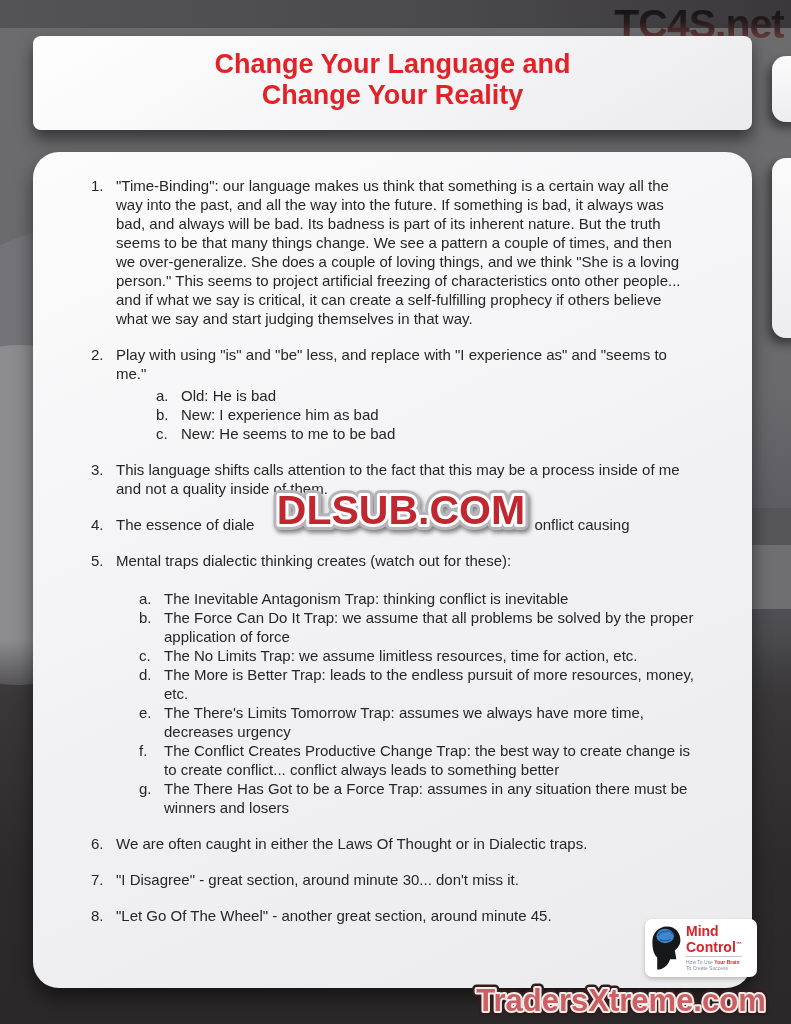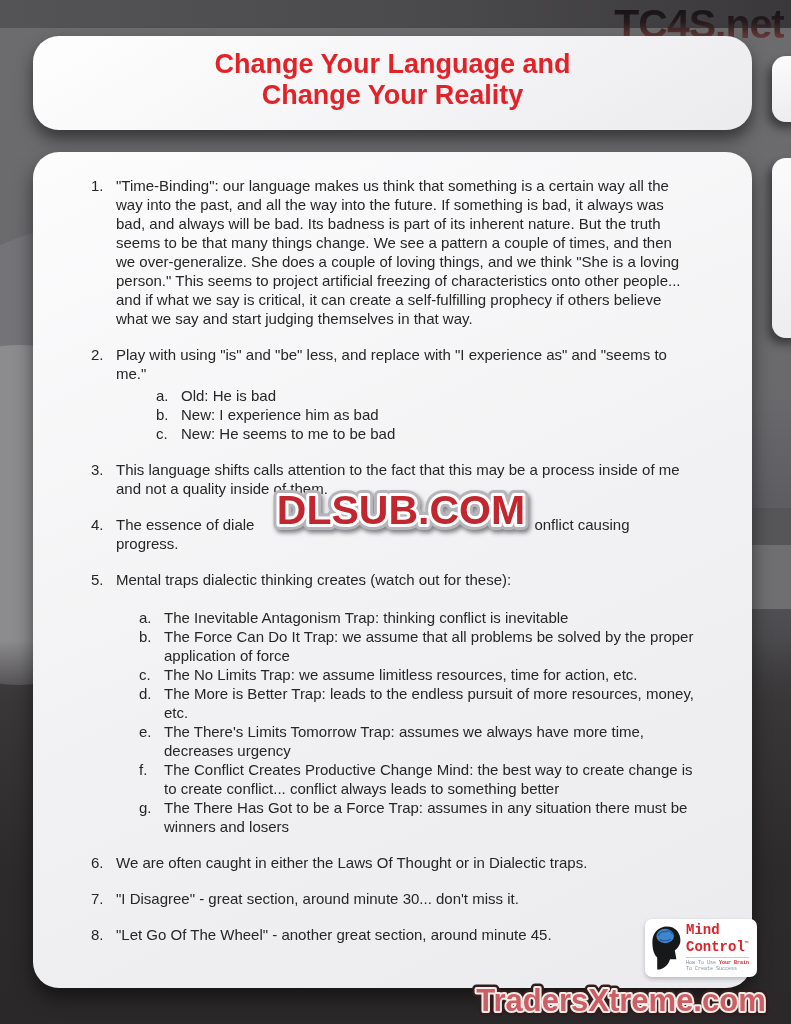--- a/index.html
+++ b/index.html
@@ -22,21 +22,21 @@
   
   .sliver{position:absolute;left:772px;width:30px;background:linear-gradient(180deg,#fbfbfc,#ededef);
     border-radius:14px 0 0 14px;box-shadow:-4px 6px 10px rgba(0,0,0,0.45);}
   .sliver1{top:56px;height:66px;}
   .sliver2{top:158px;height:180px;}
   
   .tc4s{position:absolute;top:1px;right:7px;font-size:41px;font-weight:bold;letter-spacing:-1px;
     background:linear-gradient(180deg,#161316 15%,#241b1d 45%,#5c3434 72%,#8a4a44 100%);
     -webkit-background-clip:text;background-clip:text;color:transparent;}
   
-  .header-card{position:absolute;left:33px;top:36px;width:719px;height:94px;border-radius:26px;
+  .header-card{position:absolute;left:33px;top:36px;width:719px;height:94px;border-radius:8px;
     background:linear-gradient(150deg,#fefefe 0%,#f3f3f5 60%,#ebebee 100%);
     box-shadow:0 9px 16px rgba(0,0,0,0.5);text-align:center;padding-top:13px;box-sizing:border-box;}
   .header-card .t{font-size:27px;line-height:31px;font-weight:bold;color:#e32228;letter-spacing:0;}
   
   .content-card{position:absolute;left:33px;top:152px;width:719px;height:836px;border-radius:26px;
     background:linear-gradient(155deg,#fcfcfd 0%,#f1f1f3 55%,#ebebee 100%);
     box-shadow:0 10px 18px rgba(0,0,0,0.5);
     padding:24px 58px 0 58px;box-sizing:border-box;
     font-size:15px;line-height:19px;color:#262626;}
   .item{display:flex;margin-bottom:17px;}
@@ -53,21 +53,21 @@
   .em{}
   .i4-line{position:relative;}
   .i4-gap{display:inline-block;width:280px;}
   
   .dlsub{position:absolute;left:248px;top:480px;pointer-events:none;
     filter:drop-shadow(2px 3px 2px rgba(100,100,105,0.8));}
   
   .mc-logo{position:absolute;left:645px;top:919px;width:112px;height:58px;background:#ffffff;
     border-radius:7px;box-shadow:0 2px 4px rgba(0,0,0,0.22);display:flex;align-items:center;
     padding:4px 5px;box-sizing:border-box;}
-  .mc-text{margin-left:4px;font-family:Liberation Mono, monospace;}
+  .mc-text{margin-left:4px;}
   .mc-brand{color:#d8232a;font-weight:bold;font-size:14px;line-height:13px;letter-spacing:0;}
   .mc-tm{font-size:6px;vertical-align:super;color:#d8232a;}
   .mc-tag{margin-top:3px;border-top:1px solid #c9c9cd;padding-top:2px;
     font-size:5px;line-height:6px;color:#7d8ea0;}
   .mc-tag .red{color:#d8232a;font-weight:bold;}
   
   .traders{position:absolute;right:0px;bottom:0px;}
 </style>
 </head>
 <body>
@@ -121,21 +121,20 @@
 
     <div class="item gap-lg">
       <span class="marker">3.</span>
       <div class="content"><span>This language shifts calls attention to the fact that this may be a process inside of </span><span class="em">me</span><span> and not a quality inside of </span><span class="em">them</span><span>.</span></div>
     </div>
 
     <div class="item">
       <span class="marker">4.</span>
       <div class="content i4-line">
         <span>The essence of diale</span><span class="i4-gap"></span><span>onflict causing</span>
-        <div>progress.</div>
       </div>
     </div>
 
     <div class="item">
       <span class="marker">5.</span>
       <div class="content">
         <div>Mental traps dialectic thinking creates (watch out for these):</div>
         <div class="sub spaced indent-b">
           <div class="subitem">
             <span class="smarker">a.</span>
@@ -152,21 +151,21 @@
           <div class="subitem">
             <span class="smarker">d.</span>
             <span class="stext">The More is Better Trap: leads to the endless pursuit of more resources, money, etc.</span>
           </div>
           <div class="subitem">
             <span class="smarker">e.</span>
             <span class="stext">The There's Limits Tomorrow Trap: assumes we always have more time, decreases urgency</span>
           </div>
           <div class="subitem">
             <span class="smarker">f.</span>
-            <span class="stext">The Conflict Creates Productive Change Mind: the best way to create change is to create conflict... conflict always leads to something better</span>
+            <span class="stext">The Conflict Creates Productive Change Trap: the best way to create change is to create conflict... conflict always leads to something better</span>
           </div>
           <div class="subitem">
             <span class="smarker">g.</span>
             <span class="stext">The There Has Got to be a Force Trap: assumes in any situation there must be winners and losers</span>
           </div>
         </div>
       </div>
     </div>
 
     <div class="item gap-lg">

